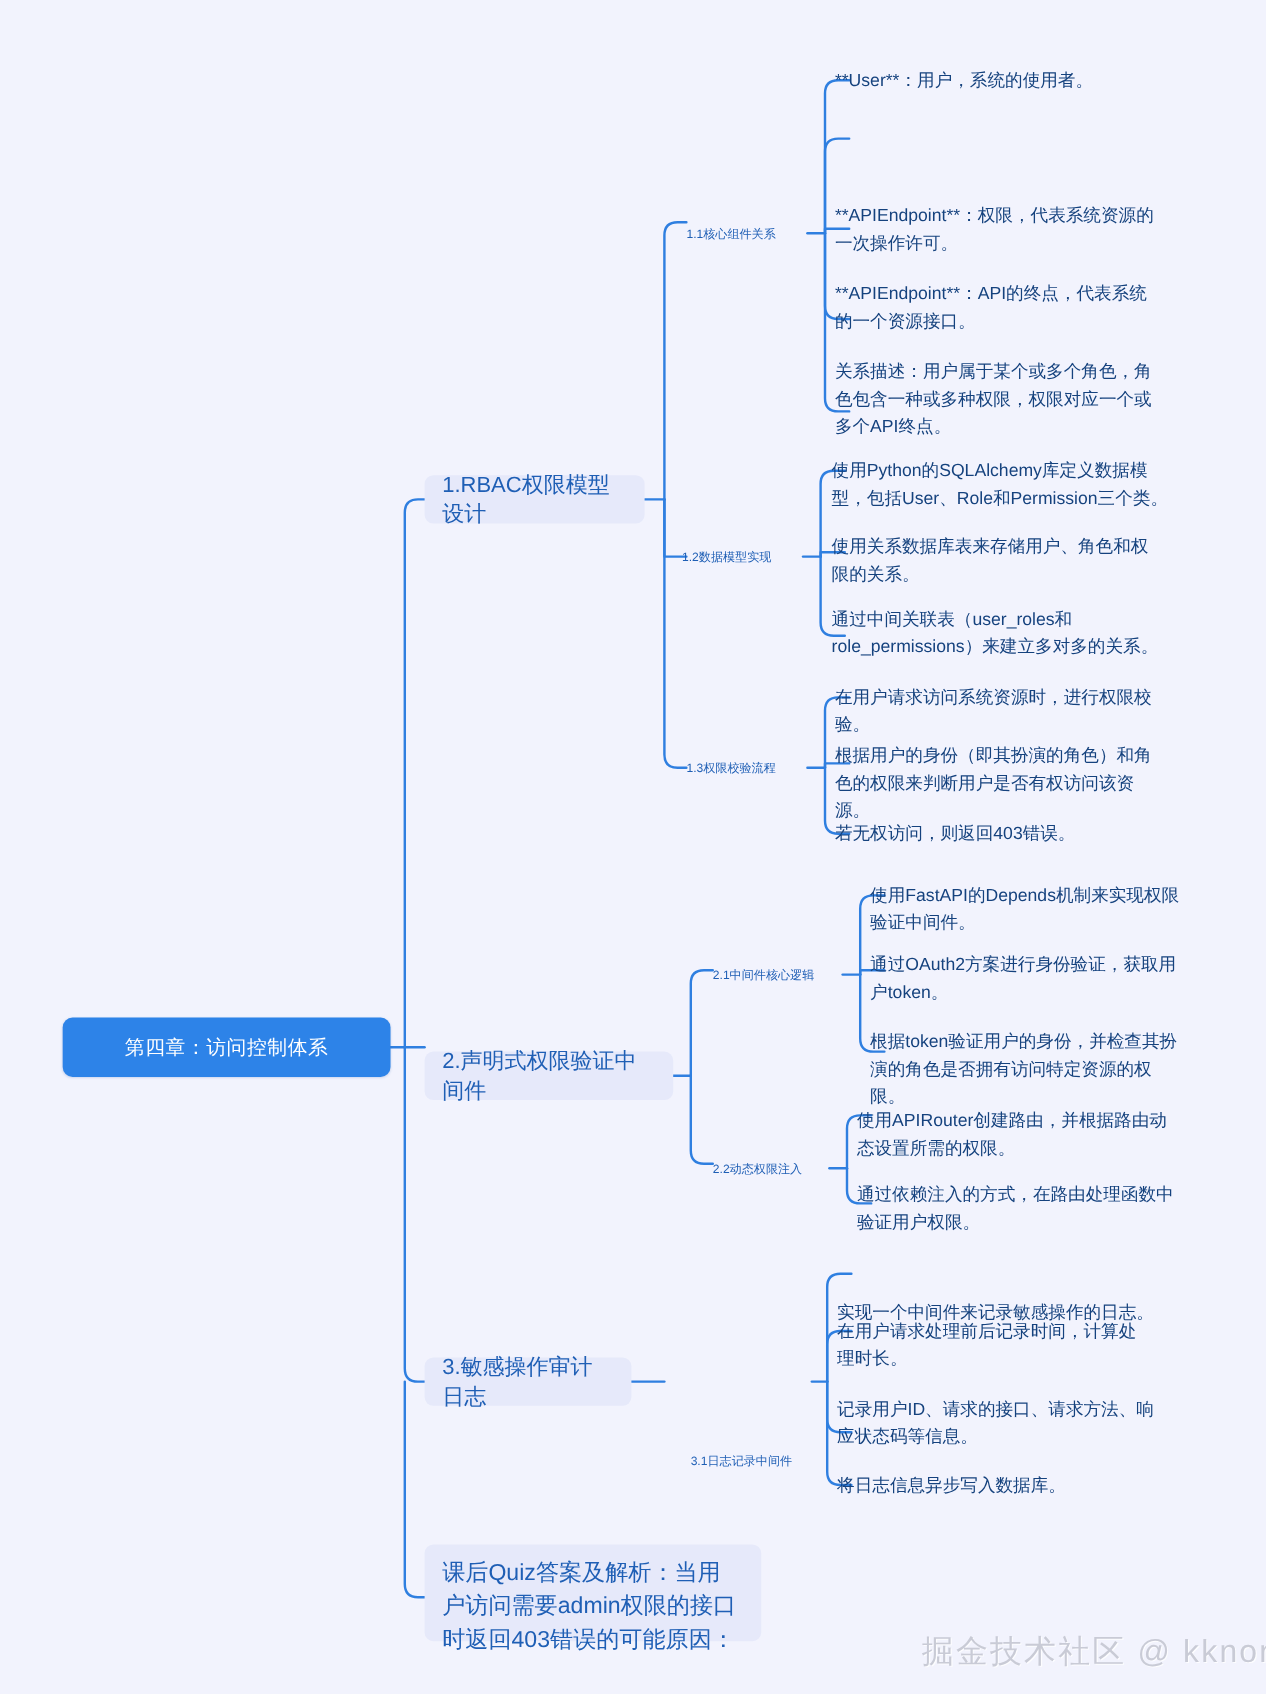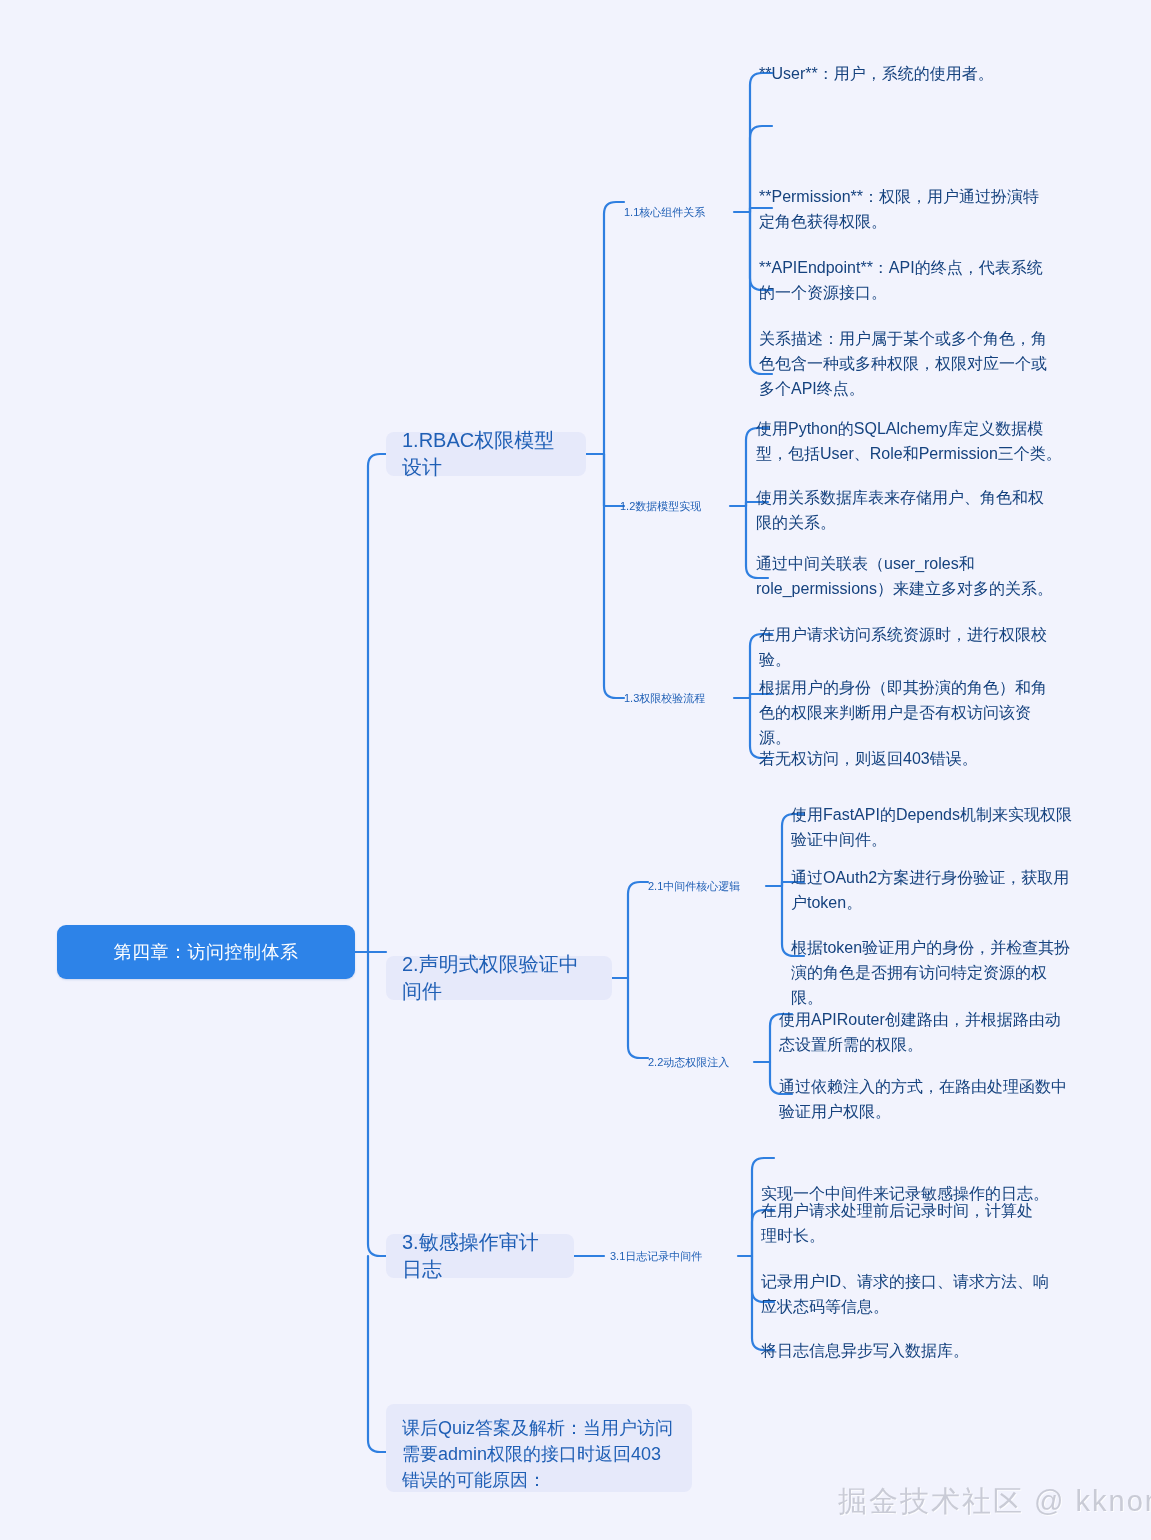--- a/index.html
+++ b/index.html
@@ -58,21 +58,21 @@
     font-size: 20px;
     display: flex;
     align-items: center;
     padding-left: 16px;
     padding-right: 16px;
   }
   .branch.quiz {
     align-items: flex-start;
     padding-top: 11px;
     line-height: 1.45;
-    font-size: 18px;
+    font-size: 21px;
     display: block;
   }
   
   .sub {
     color: #1f5fb5;
     font-size: 11px;
     white-space: nowrap;
     display: flex;
     align-items: center;
   }
@@ -170,21 +170,21 @@
   </div>
 
   <div class="node sub" style="left:624px; top:200px; width:112px; height:24px;">
     <span>1.1核心组件关系</span>
   </div>
 
   <div class="node leaf" style="left:759px; top:62px; width:310px;">
     <span>**User**：用户，系统的使用者。</span>
   </div>
   <div class="node leaf" style="left:759px; top:185px; width:290px;">
-    <span>**Permission**：权限，用户通过扮演特定角色获得权限。</span>
+    <span>**APIEndpoint**：权限，代表系统资源的一次操作许可。</span>
   </div>
   <div class="node leaf" style="left:759px; top:256px; width:290px;">
     <span>**APIEndpoint**：API的终点，代表系统的一个资源接口。</span>
   </div>
   <div class="node leaf" style="left:759px; top:327px; width:302px;">
     <span>关系描述：用户属于某个或多个角色，角色包含一种或多种权限，权限对应一个或多个API终点。</span>
   </div>
 
   <div class="node sub" style="left:620px; top:494px; width:112px; height:24px;">
     <span>1.2数据模型实现</span>
@@ -232,21 +232,21 @@
     <span>2.2动态权限注入</span>
   </div>
 
   <div class="node leaf" style="left:779px; top:1008px; width:282px;">
     <span>使用APIRouter创建路由，并根据路由动态设置所需的权限。</span>
   </div>
   <div class="node leaf" style="left:779px; top:1075px; width:288px;">
     <span>通过依赖注入的方式，在路由处理函数中验证用户权限。</span>
   </div>
 
-  <div class="node sub" style="left:610px; top:1244px; width:128px; height:24px;">
+  <div class="node sub" style="left:610px; top:1316px; width:128px; height:24px;justify-content:center;">
     <span>3.1日志记录中间件</span>
   </div>
 
   <div class="node leaf" style="left:761px; top:1182px; width:300px;">
     <span>实现一个中间件来记录敏感操作的日志。</span>
   </div>
   <div class="node leaf" style="left:761px; top:1199px; width:286px;">
     <span>在用户请求处理前后记录时间，计算处理时长。</span>
   </div>
   <div class="node leaf" style="left:761px; top:1270px; width:290px;">

